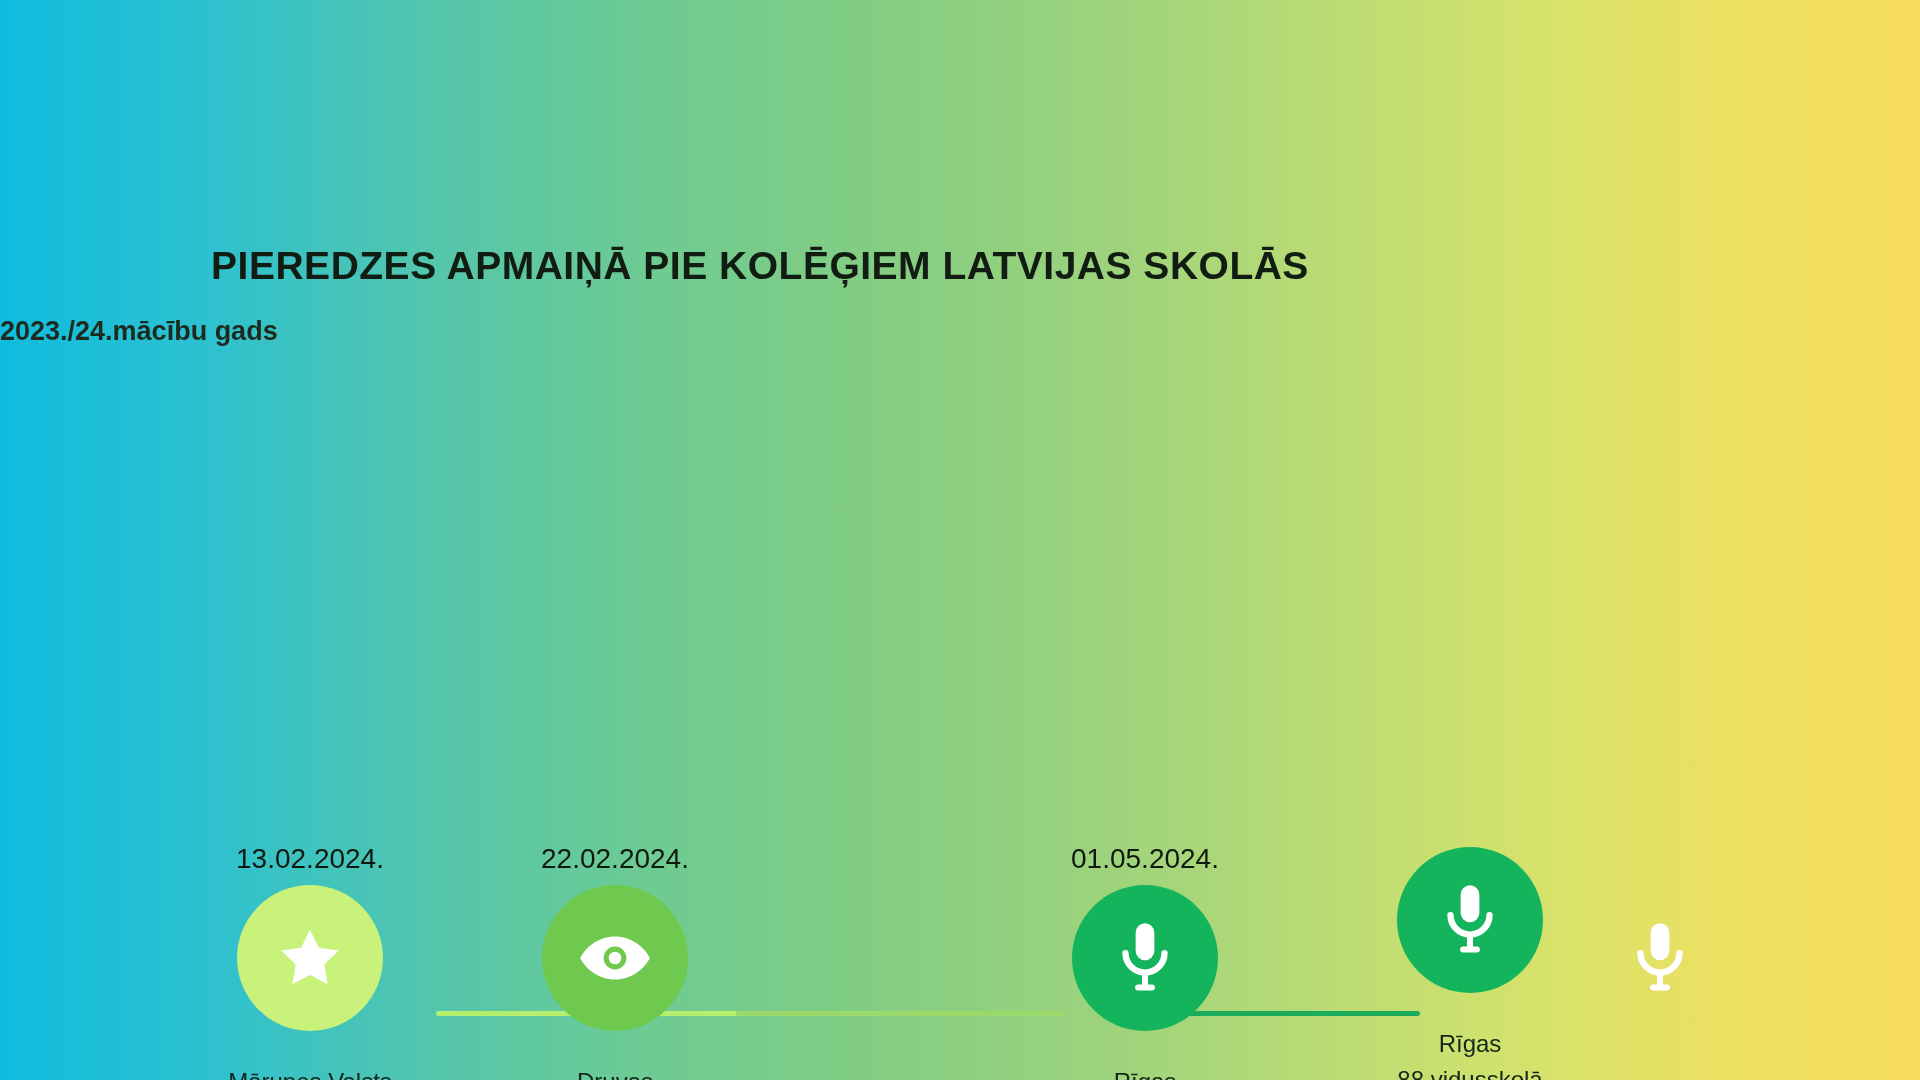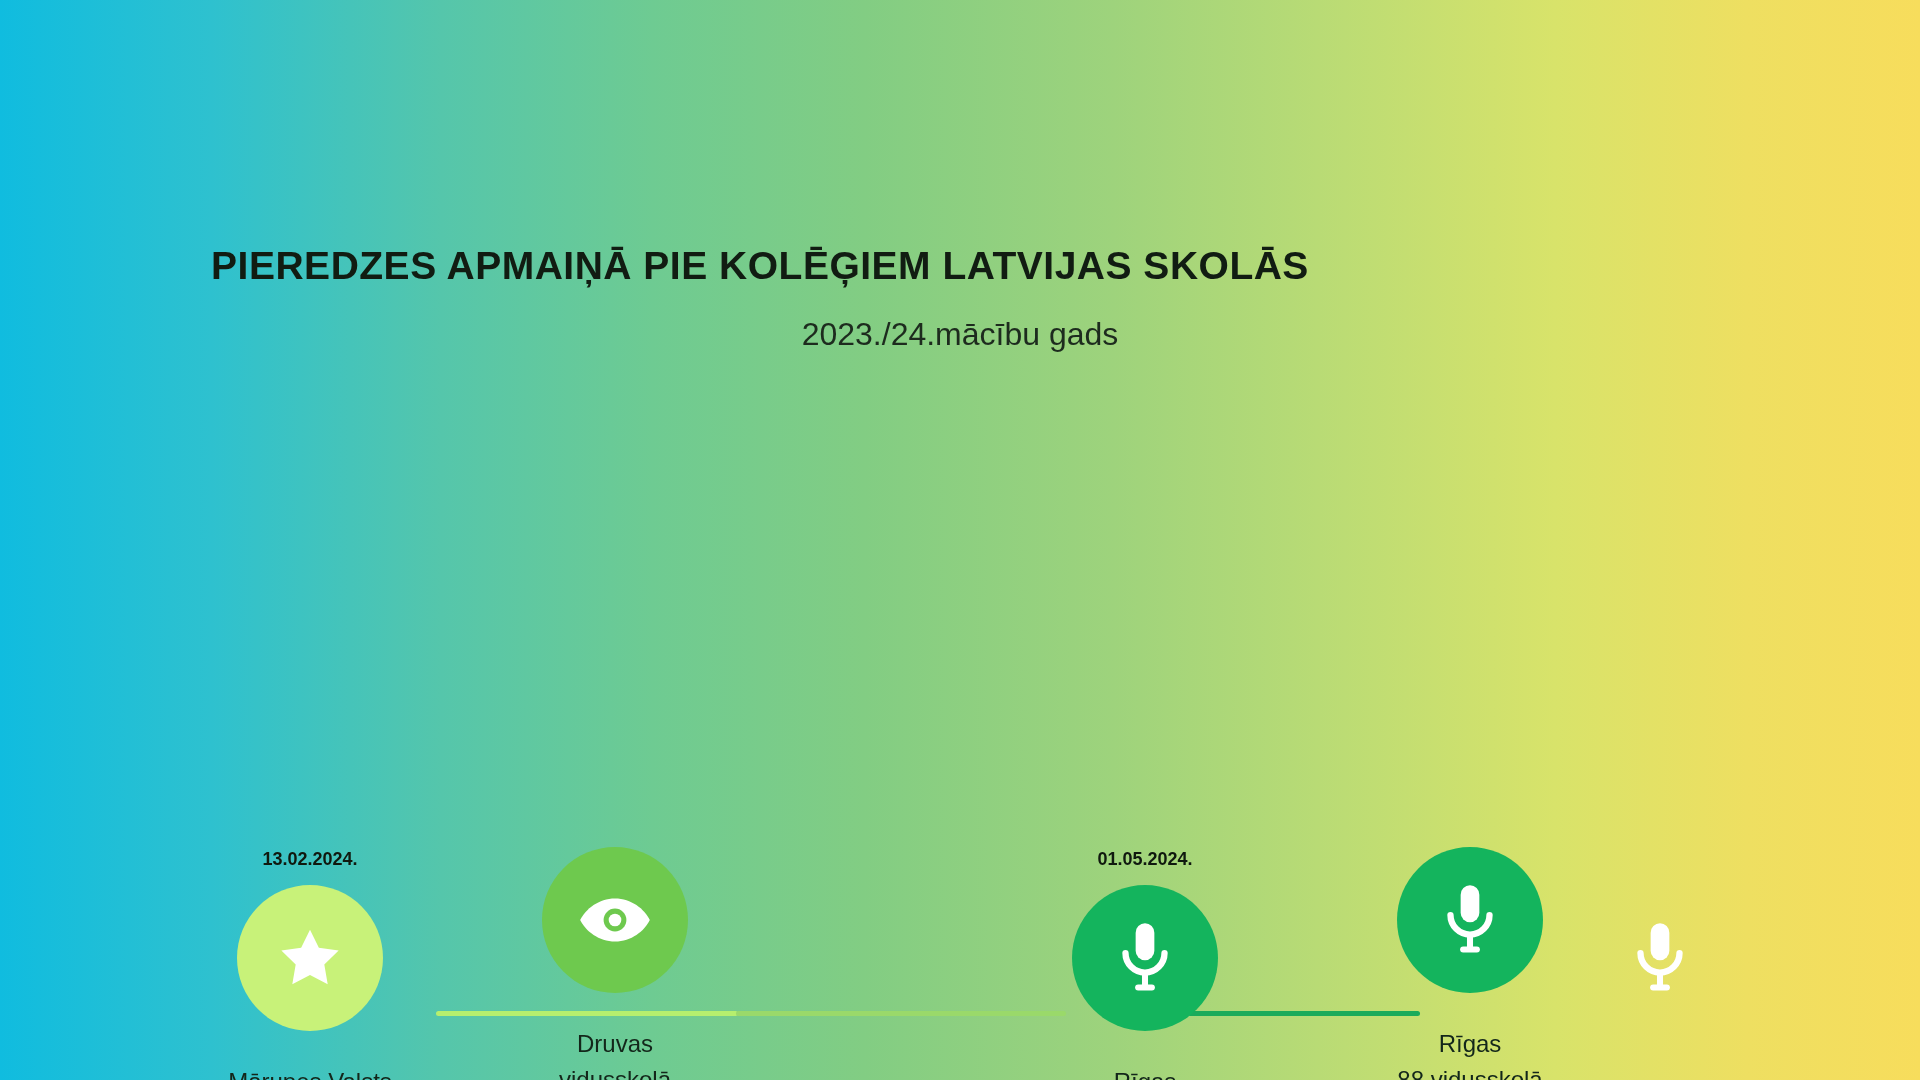--- a/index.html
+++ b/index.html
@@ -32,23 +32,22 @@
     text-align:center;
     font-size:39px;
     font-weight:bold;
     letter-spacing:0.5px;
     color:#111c12;
     white-space:nowrap;
   }
   #subtitle {
     position:absolute;
     top:316px; left:0; width:1920px;
-    text-align:center;
-    font-size:32px;
-    font-weight:400;
+    font-size:27px;
+    font-weight:700;
     color:#1d2b1e;
   }
 
   
   #timeline {
     position:absolute;
     top:420px; left:0; width:1920px; height:480px;
   }
   .connector {
     position:absolute;
@@ -56,22 +55,22 @@
     height:5px;
     border-radius:3px;
   }
   .node {
     position:absolute;
     top:420px;
     width:240px;
     text-align:center;
   }
   .date {
-    font-size:18px;
-    font-weight:bold;
+    font-size:28px;
+    font-weight:normal;
     color:#10190f;
     height:38px;
     line-height:38px;
     white-space:nowrap;
   }
   .circle-wrap {
     height:160px;
     display:flex;
     align-items:center;
     justify-content:center;
@@ -114,20 +113,21 @@
               <svg width="72" height="72" viewBox="0 0 24 24" aria-hidden="true">
                 <path fill="#ffffff" d="M12 2.6l2.95 5.98 6.6.96-4.78 4.65 1.13 6.57L12 17.66 6.1 20.76l1.13-6.57L2.45 9.54l6.6-.96z"></path>
               </svg>
             </span>
           </div>
         </div>
         <div class="caption">Mārupes Valsts
 ģimnāzijā</div>
       </div>
       <div class="node" style="left: 495px;">
+        <div class="date">22.02.2024.</div>
         <div class="circle-wrap">
           <div class="circle" style="background: rgb(110, 201, 78);">
             <span>
               <svg width="76" height="76" viewBox="0 0 24 24" aria-hidden="true">
                 <path fill="#ffffff" d="M12 5.2C6.9 5.2 2.7 8.5 1 12c1.7 3.5 5.9 6.8 11 6.8S21.3 15.5 23 12c-1.7-3.5-5.9-6.8-11-6.8z"></path>
                 <circle cx="12" cy="12" r="3.6" fill="#6ec94e"></circle>
                 <circle cx="12" cy="12" r="2.0" fill="#ffffff"></circle>
               </svg>
             </span>
           </div>

